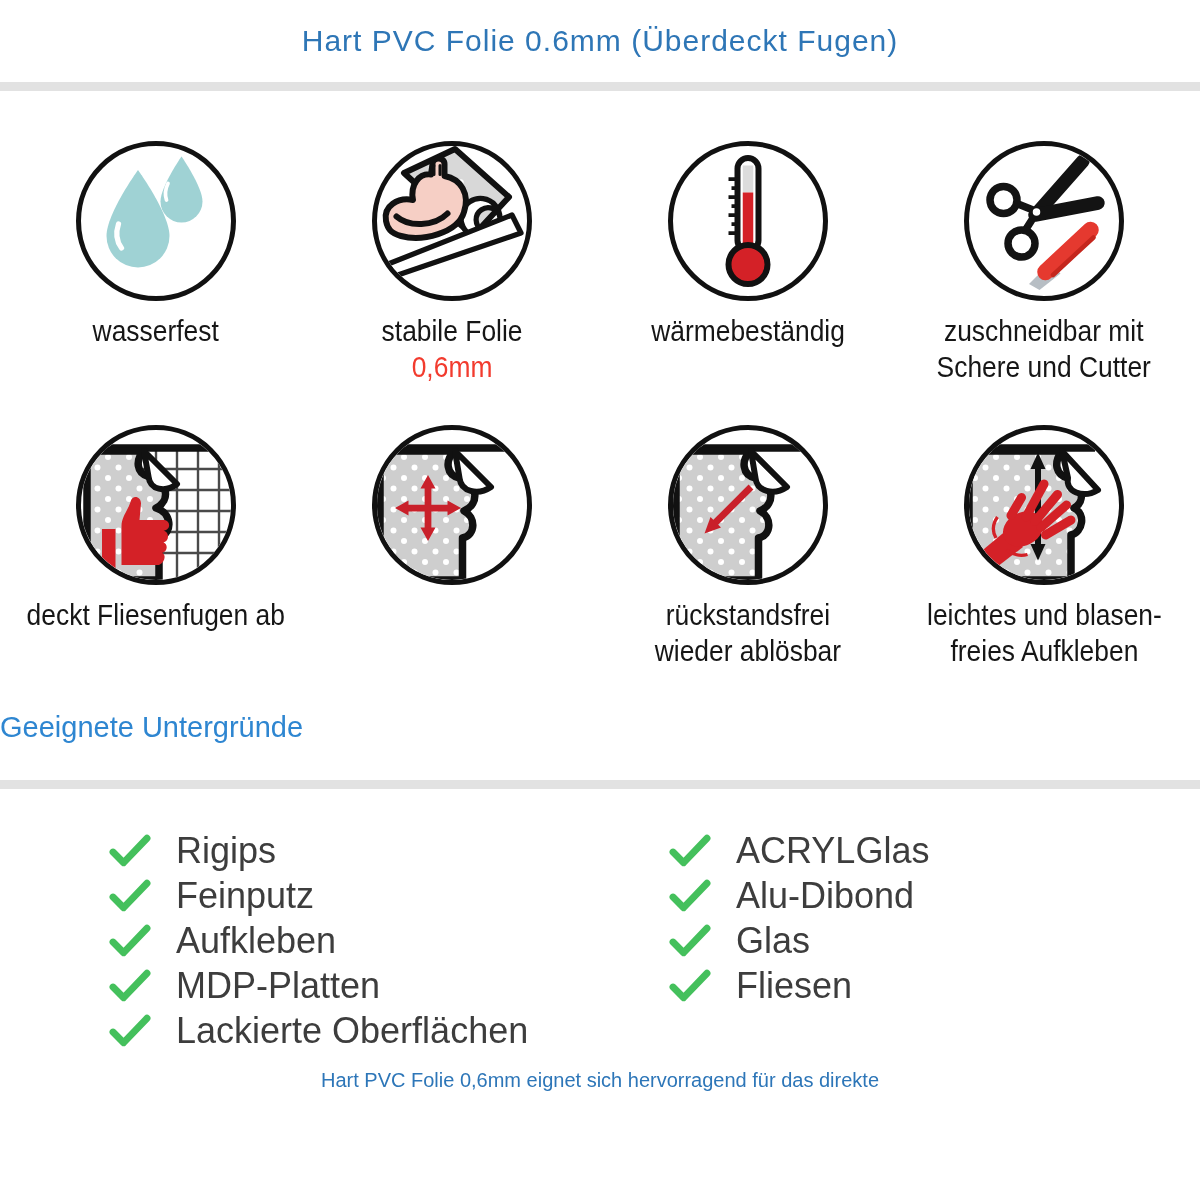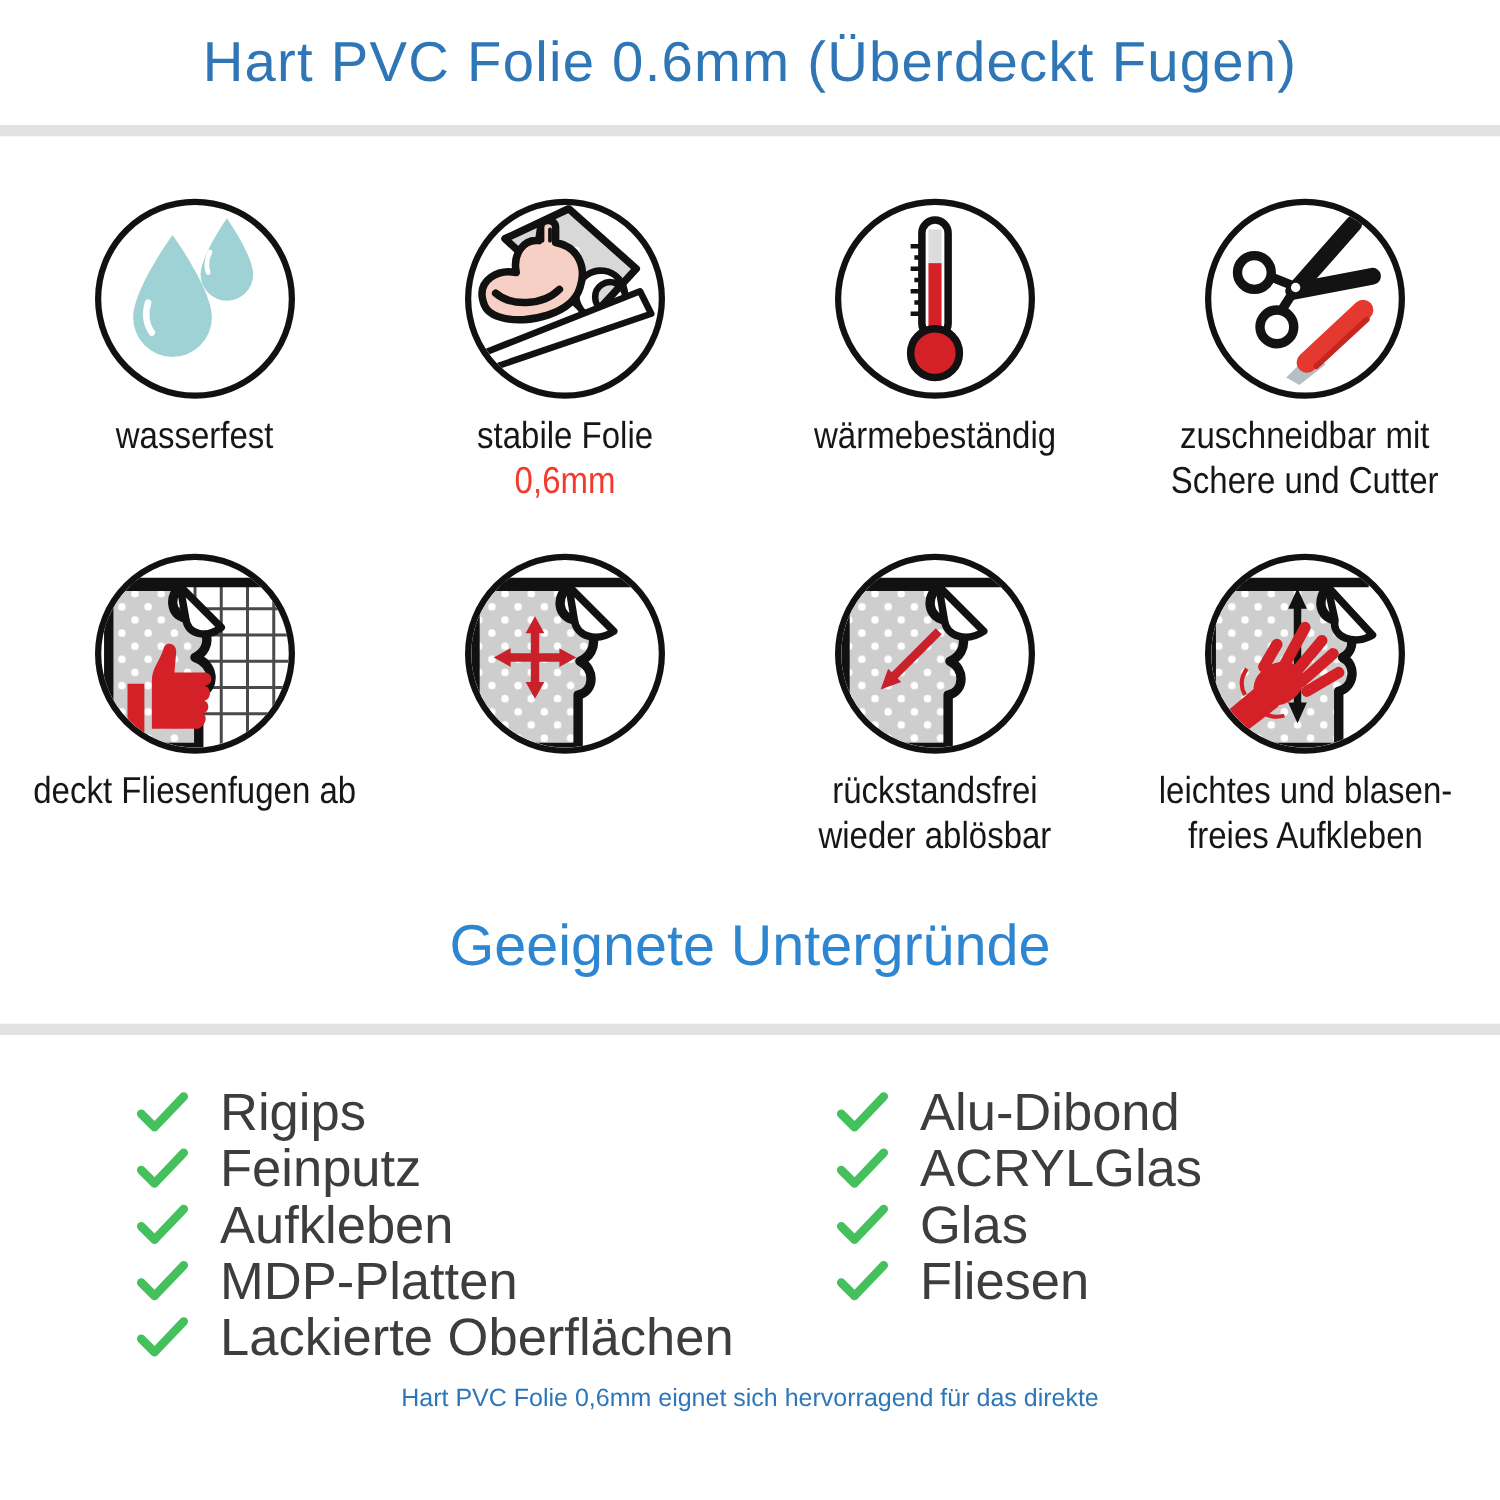--- a/index.html
+++ b/index.html
@@ -1,36 +1,36 @@
 <!DOCTYPE html>
 <html><head>
 <meta charset="utf-8">
 <style>
   html,body{margin:0;padding:0;background:#fff;}
   .page{position:relative;width:1200px;height:1200px;background:#fff;overflow:hidden;
         font-family:"Liberation Sans",sans-serif;color:#161616;}
-  .title{padding-top:24px;margin:0;text-align:center;font-size:45px;font-weight:400;
+  .title{padding-top:24px;margin:0;text-align:center;font-size:30px;font-weight:400;
          color:#2e76b6;letter-spacing:1px;}
   .divider{width:100%;height:9px;background:#e2e2e2;margin-top:24px;}
   
   .features{display:grid;grid-template-columns:repeat(4,1fr);row-gap:40px;padding:50px 8px 0;}
   .feature{display:flex;flex-direction:column;align-items:center;}
   .circle{width:150px;height:150px;border:5px solid #111;border-radius:50%;overflow:hidden;
           position:relative;background:#fff;flex:0 0 auto;}
   .circle svg{position:absolute;left:0;top:0;width:100%;height:100%;}
   .flabel{margin-top:12px;font-size:30px;line-height:36px;text-align:center;color:#161616;}
   .fline{transform:scaleX(.88);transform-origin:50% 50%;white-space:nowrap;}
   .sub{color:#f23b2e;}
   
-  .sheading{margin:42px 0 11px;text-align:center;font-size:46px;font-weight:400;color:#2e86d1;}
+  .sheading{margin:42px 0 11px;font-size:29px;font-weight:400;color:#2e86d1;}
   .divider2{margin-top:36px;}
   .lists{display:flex;padding:42px 0 0 108px;}
   .col{display:flex;flex-direction:column;gap:5px;}
   .col-left{width:560px;}
-  .item{display:flex;align-items:center;font-size:42px;line-height:40px;color:#3d3d3d;}
+  .item{display:flex;align-items:center;font-size:36px;line-height:40px;color:#3d3d3d;}
   .check{width:44px;height:34px;margin-right:24px;flex:0 0 auto;}
   
   .footer{margin-top:10px;text-align:center;font-size:20px;line-height:39px;color:#2d76b8;}
 </style>
 </head>
 <body>
 
 <div class="page">
 
   <h1 class="title">Hart PVC Folie 0.6mm (Überdeckt Fugen)</h1>
@@ -252,27 +252,27 @@
             <path d="M4 17 L14 27 L36 4" stroke="#44c05c" stroke-width="6.5" fill="none" stroke-linecap="round" stroke-linejoin="round"></path>
           </svg>
         <span>Lackierte Oberflächen</span>
         </div>
     </div>
     <div class="col">
       <div class="item">
         <svg class="check" viewBox="0 0 40 32">
             <path d="M4 17 L14 27 L36 4" stroke="#44c05c" stroke-width="6.5" fill="none" stroke-linecap="round" stroke-linejoin="round"></path>
           </svg>
+        <span>ACRYLGlas</span>
+        </div>
+      <div class="item">
+        <svg class="check" viewBox="0 0 40 32">
+            <path d="M4 17 L14 27 L36 4" stroke="#44c05c" stroke-width="6.5" fill="none" stroke-linecap="round" stroke-linejoin="round"></path>
+          </svg>
         <span>Alu-Dibond</span>
-        </div>
-      <div class="item">
-        <svg class="check" viewBox="0 0 40 32">
-            <path d="M4 17 L14 27 L36 4" stroke="#44c05c" stroke-width="6.5" fill="none" stroke-linecap="round" stroke-linejoin="round"></path>
-          </svg>
-        <span>ACRYLGlas</span>
         </div>
       <div class="item">
         <svg class="check" viewBox="0 0 40 32">
             <path d="M4 17 L14 27 L36 4" stroke="#44c05c" stroke-width="6.5" fill="none" stroke-linecap="round" stroke-linejoin="round"></path>
           </svg>
         <span>Glas</span>
         </div>
       <div class="item">
         <svg class="check" viewBox="0 0 40 32">
             <path d="M4 17 L14 27 L36 4" stroke="#44c05c" stroke-width="6.5" fill="none" stroke-linecap="round" stroke-linejoin="round"></path>

